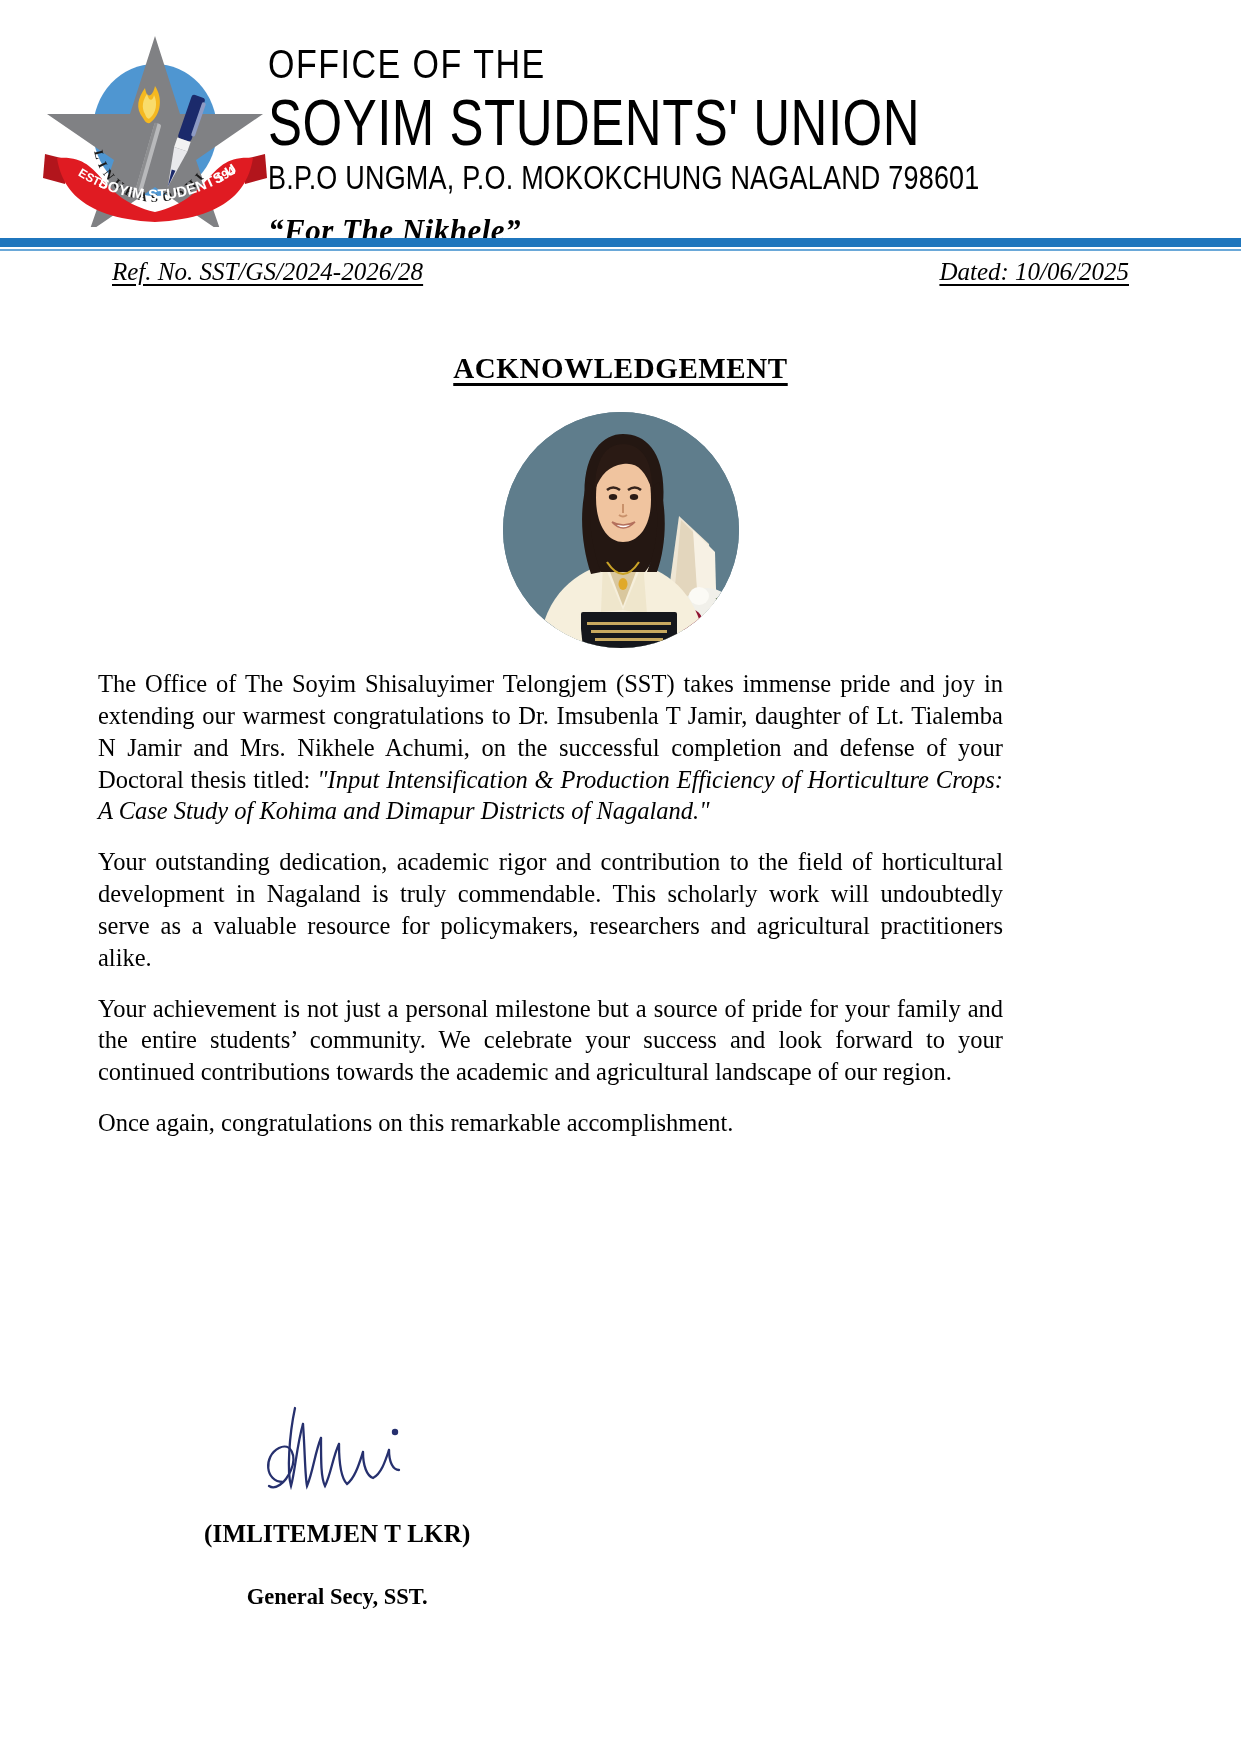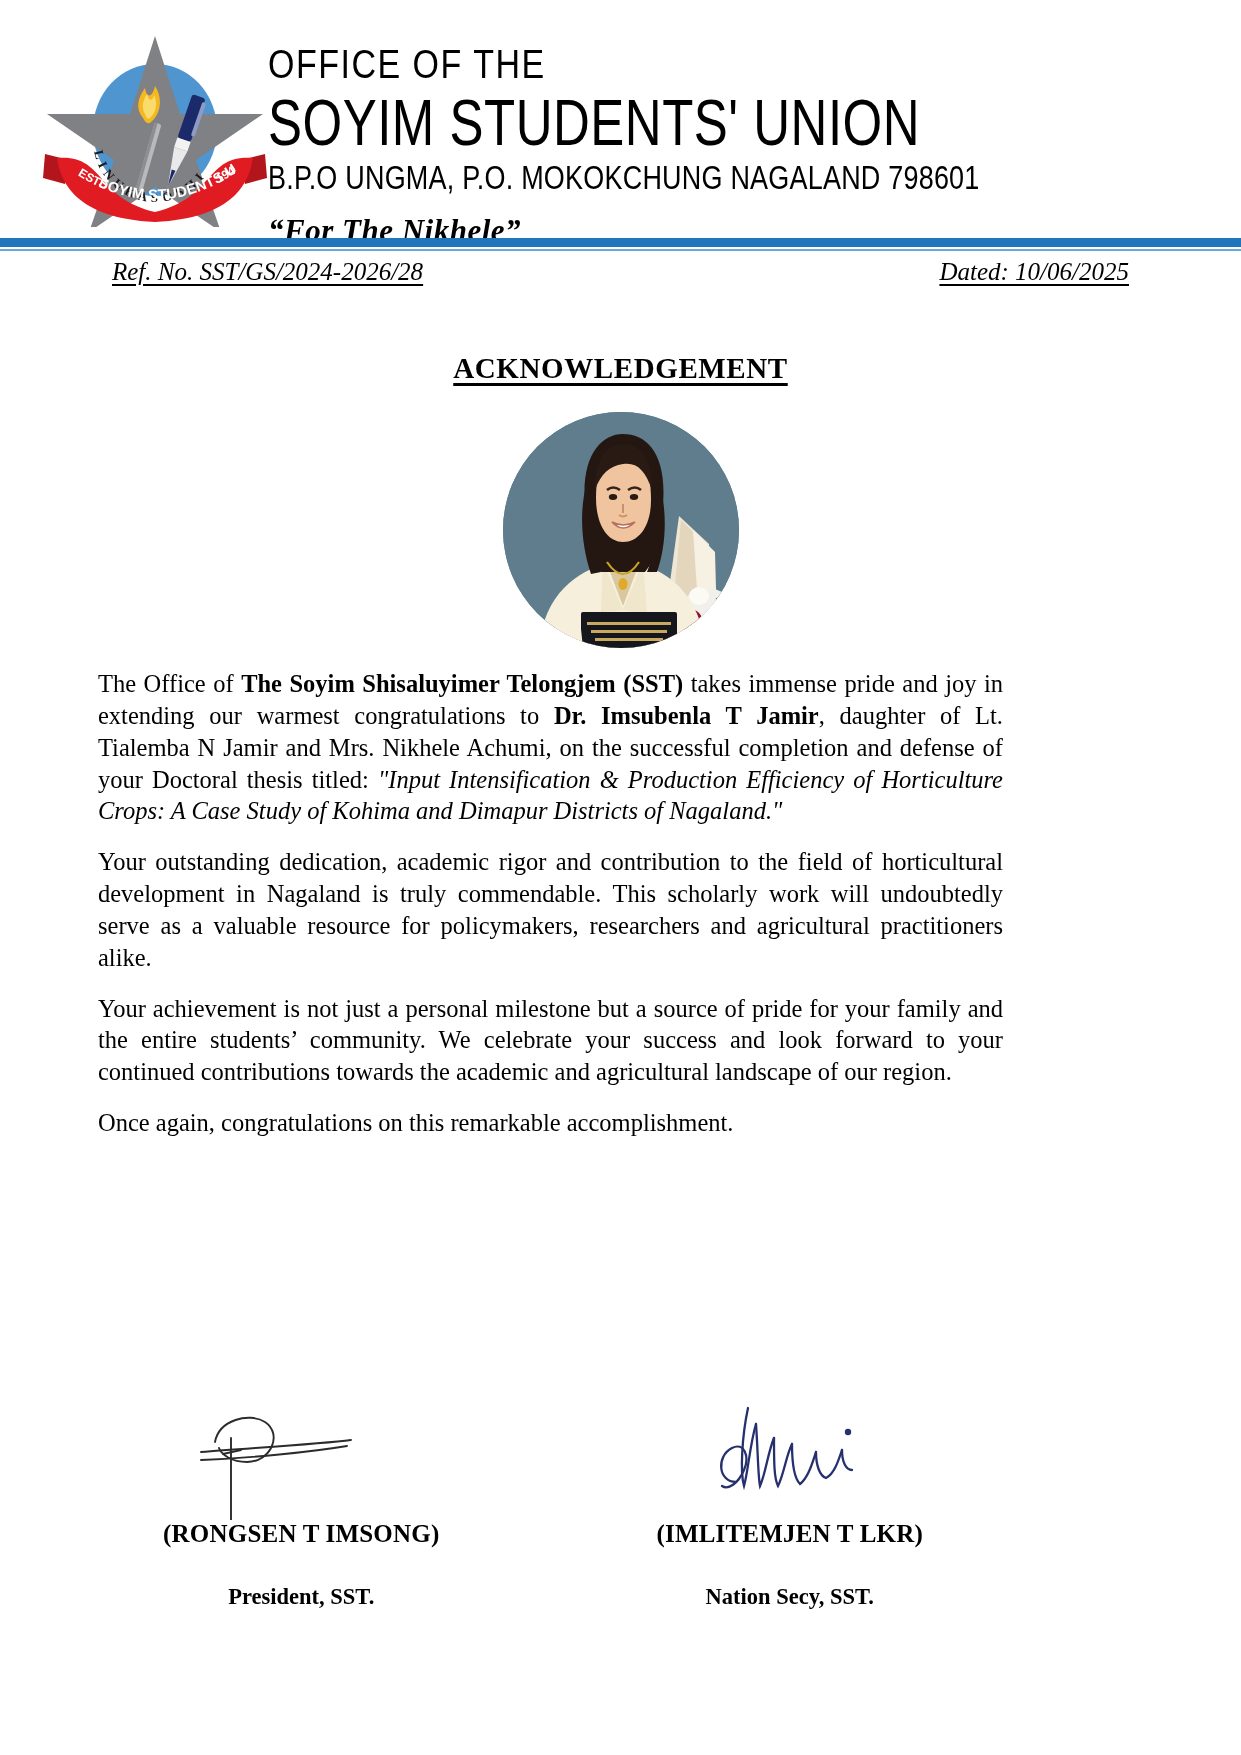--- a/index.html
+++ b/index.html
@@ -144,21 +144,21 @@
     top: 668px;
     left: 98px;
     width: 905px;
     font-size: 24.5px;
     line-height: 1.30;
     text-align: justify;
     text-justify: inter-word;
   }
   .content p { margin: 0 0 19px 0; }
   .content p:last-child { margin-bottom: 4px; }
-  .content b { font-weight: bold; margin-top: 9px; }
+  .content b { font-weight: normal; margin-top: 9px; }
   .content i { font-style: italic; }
 
   
   .sigs {
     position: absolute;
     top: 1380px;
     left: 98px;
     width: 905px;
     display: flex;
   }
@@ -305,48 +305,33 @@
 
 <div class="content">
   <p><span>The Office of </span><b>The Soyim Shisaluyimer Telongjem (SST)</b><span> takes immense pride and joy in extending our warmest congratulations to </span><b>Dr. Imsubenla T Jamir</b><span>, daughter of Lt. Tialemba N Jamir and Mrs. Nikhele Achumi, on the successful completion and defense of your Doctoral thesis titled: </span><i>"Input Intensification &amp; Production Efficiency of Horticulture Crops: A Case Study of Kohima and Dimapur Districts of Nagaland."</i></p>
   <p>Your outstanding dedication, academic rigor and contribution to the field of horticultural development in Nagaland is truly commendable. This scholarly work will undoubtedly serve as a valuable resource for policymakers, researchers and agricultural practitioners alike.</p>
   <p>Your achievement is not just a personal milestone but a source of pride for your family and the entire students’ community. We celebrate your success and look forward to your continued contributions towards the academic and agricultural landscape of our region.</p>
   <p>Once again, congratulations on this remarkable accomplishment.</p>
 </div>
 
 <div class="sigs">
 
-  <div class="sigcol left">
-    <div class="sigmark">
-      <svg width="260" height="130" viewBox="0 0 260 130" xmlns="http://www.w3.org/2000/svg">
-        <g fill="none" stroke="#2b2b2b" stroke-width="1.9" stroke-linecap="round">
-          <path d="M44 52 C48 30 78 22 94 32 C112 44 100 72 76 72 C60 72 50 64 48 58"></path>
-          <path d="M30 62 C80 58 150 54 180 50"></path>
-          <path d="M30 70 C80 68 140 62 176 56"></path>
-          <path d="M60 48 L60 130"></path>
-          <path d="M52 64 L70 60"></path>
-        </g>
-      </svg>
-    </div>
-    <div class="signame">(RONGSEN T IMSONG)</div>
-    <div class="sigrole">President, SST.</div>
-  </div>
 
   <div class="sigcol right">
     <div class="sigmark">
       <svg width="240" height="130" viewBox="0 0 240 130" xmlns="http://www.w3.org/2000/svg">
         <g fill="none" stroke="#26306e" stroke-width="2.3" stroke-linecap="round">
           <path d="M66 92 C48 92 46 66 62 58 C74 52 80 66 74 80 C68 94 58 100 52 96"></path>
           <path d="M78 18 C72 46 70 82 74 96 C78 82 80 54 86 34"></path>
           <path d="M86 34 C88 62 88 86 90 96 C96 82 98 62 104 48"></path>
           <path d="M104 48 C104 72 104 88 108 96 C114 84 116 66 122 54"></path>
           <path d="M122 54 C122 74 124 88 130 94 C138 88 142 74 146 62"></path>
           <path d="M146 62 C146 76 150 86 156 88 C164 84 168 72 172 60"></path>
           <path d="M172 60 C172 72 176 80 182 80"></path>
         </g>
         <circle cx="178" cy="42" r="3.2" fill="#26306e"></circle>
       </svg>
     </div>
     <div class="signame">(IMLITEMJEN T LKR)</div>
-    <div class="sigrole">Nation Secy, SST.</div>
+    <div class="sigrole">General Secy, SST.</div>
   </div>
 
 </div>
 
 </body></html>

